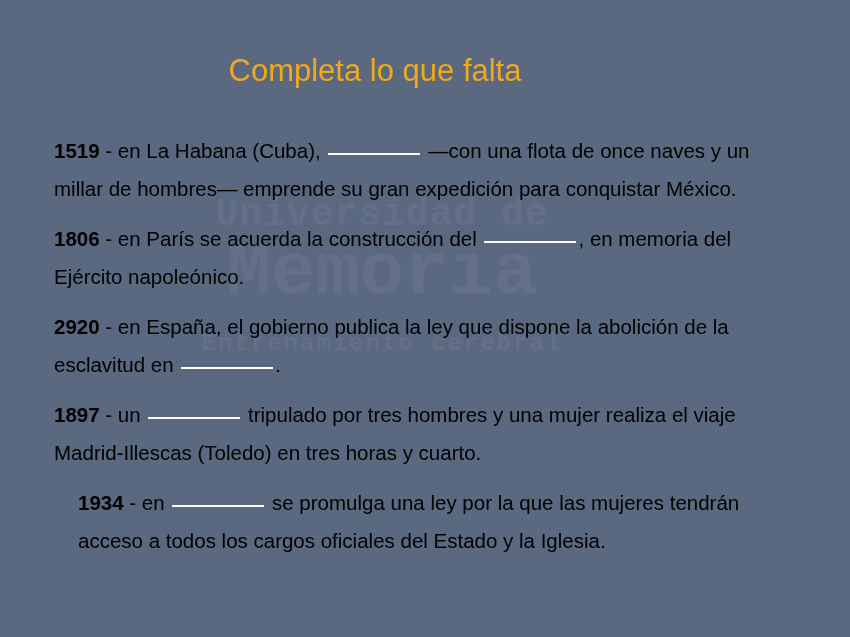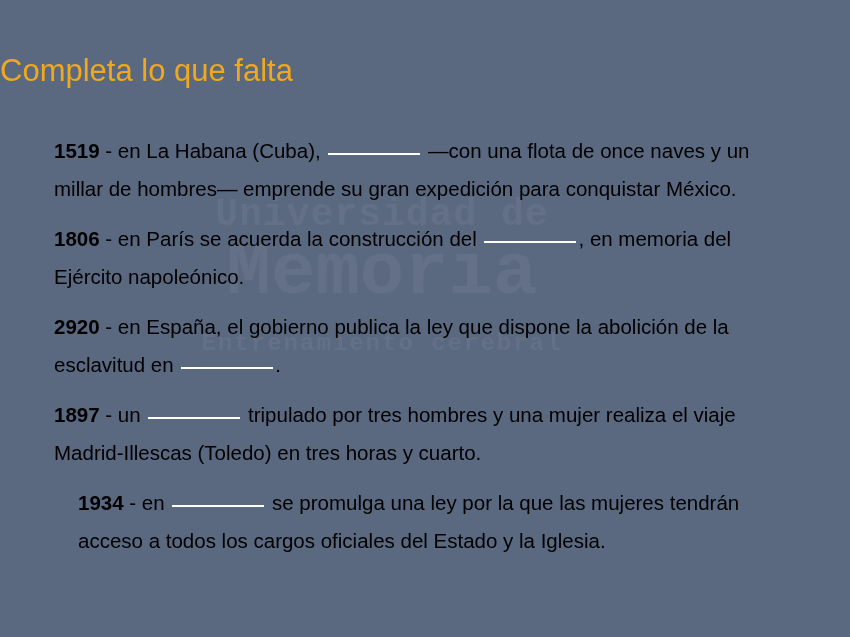--- a/index.html
+++ b/index.html
@@ -48,21 +48,21 @@
     font-size: 24px;
     font-weight: bold;
     letter-spacing: 2px;
     margin-top: 22px;
   }
   #title {
     position: absolute;
     top: 32px;
     left: 0;
     width: 750px;
-    text-align: left;
+    text-align: center;
     color: #f0a91e;
     font-size: 31px;
     font-weight: normal;
   }
   #content {
     position: absolute;
     top: 132px;
     left: 54px;
     width: 750px;
   }

